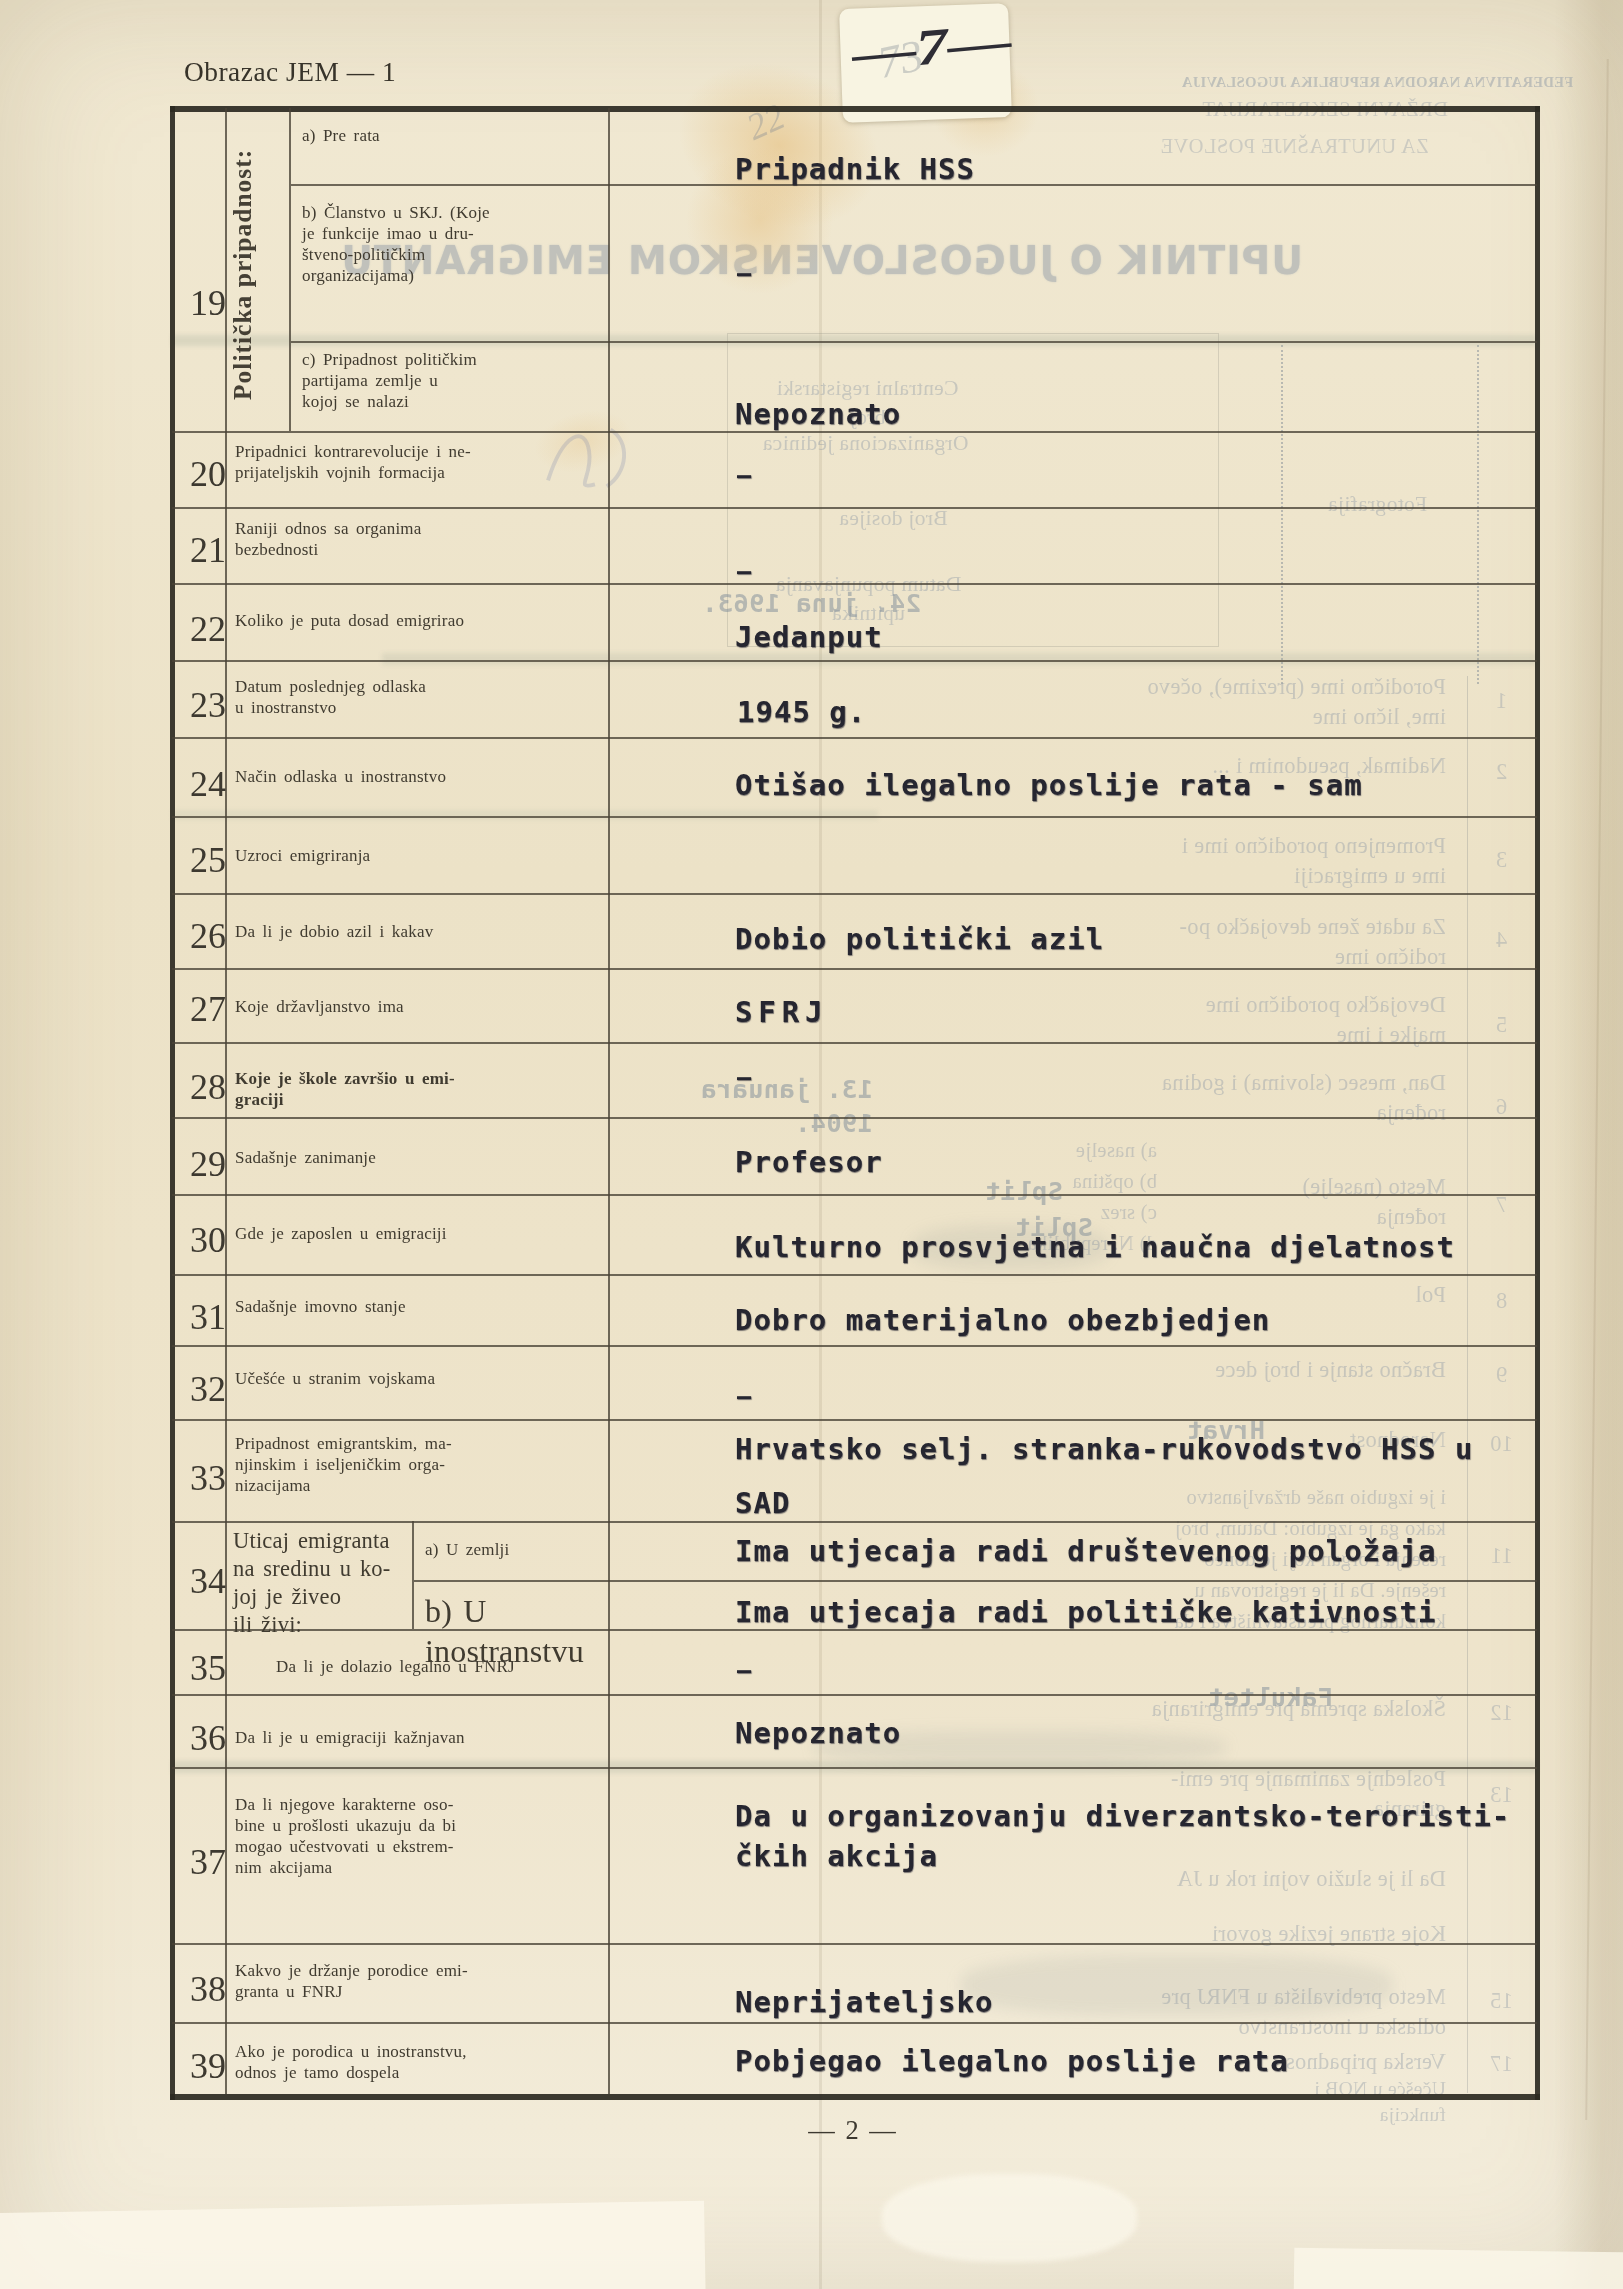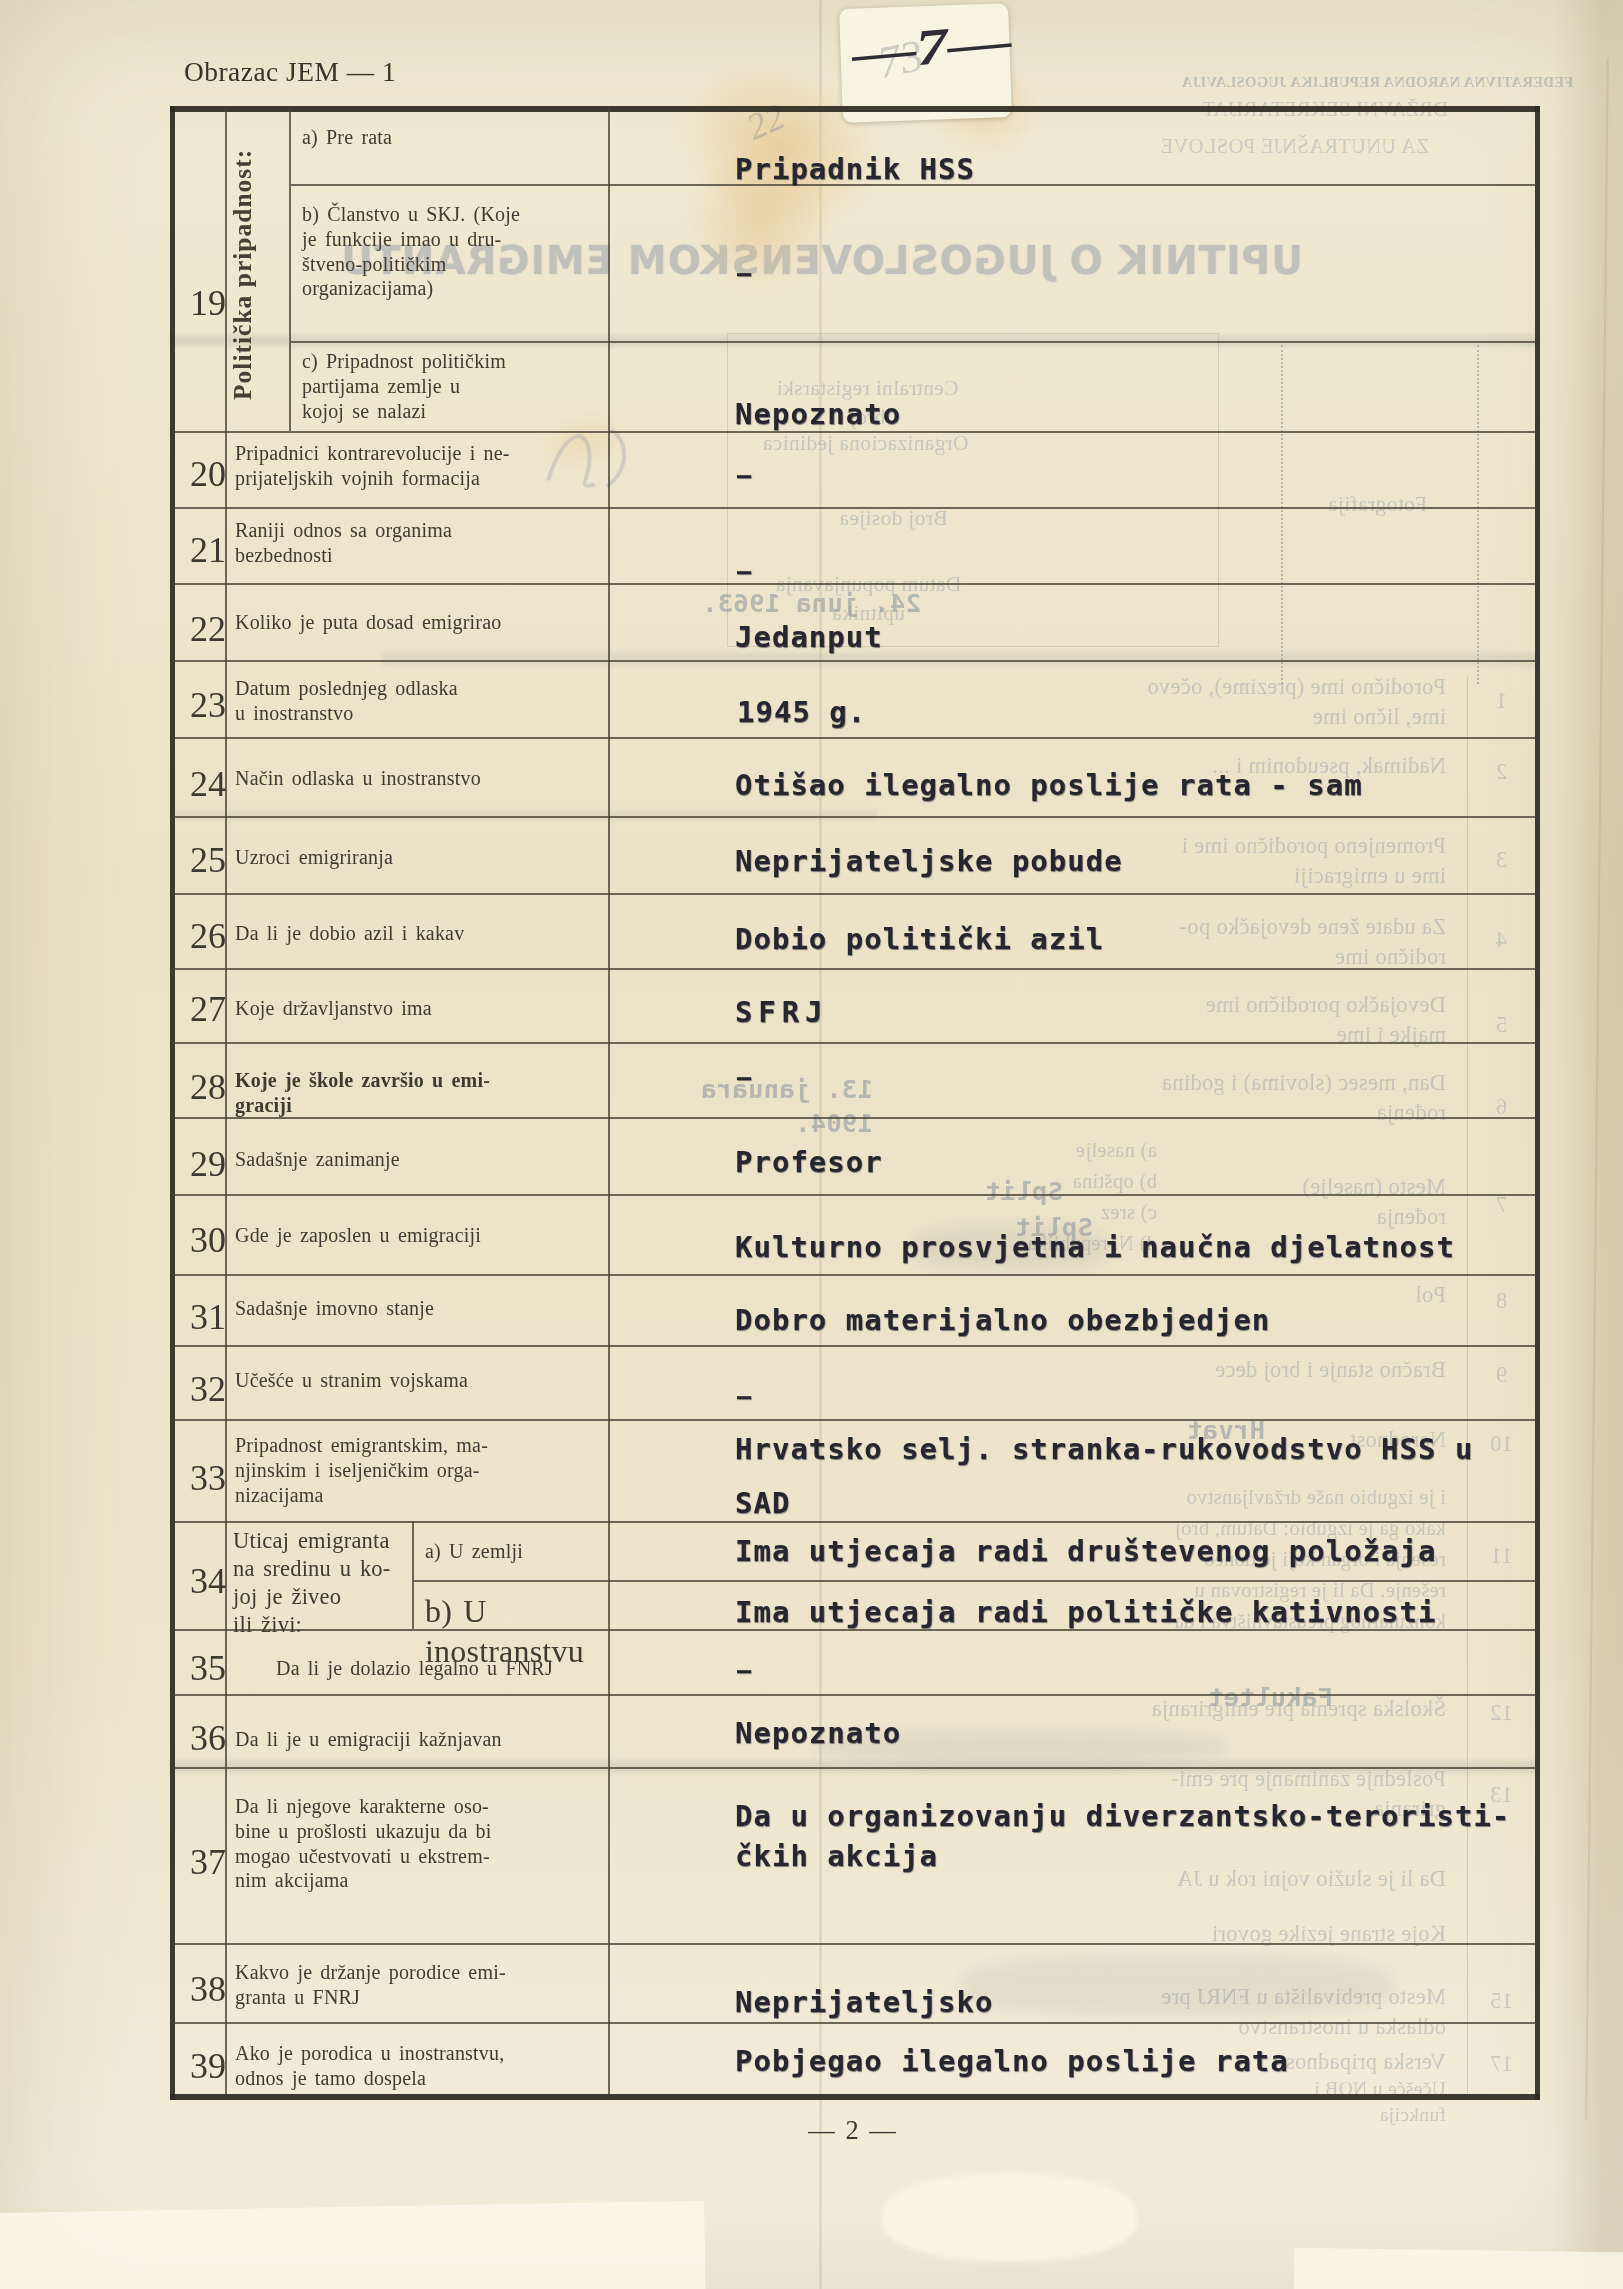--- a/index.html
+++ b/index.html
@@ -12,21 +12,21 @@
     background:linear-gradient(90deg,rgba(255,255,255,0) 0%,rgba(150,130,90,.16) 70%,rgba(120,100,60,.10) 100%);}
   .crease{position:absolute;left:819px;top:0;width:2.9px;height:100%;background:rgba(125,108,78,.13);}
   .crease2{position:absolute;right:25.5px;top:59px;width:2px;height:90%;background:rgba(125,108,78,.14);transform:rotate(.6deg);}
 
   
   .hline{position:absolute;height:2px;background:#494336;opacity:.78;}
   .hline.thick{height:5.9px;background:#2d2a22;opacity:.92;}
   .vline{position:absolute;width:2px;background:#494336;opacity:.78;}
   .vline.thick{width:4.9px;background:#2d2a22;opacity:.92;}
 
-  .q{position:absolute;font-size:20px;line-height:1.24;letter-spacing:0.2px;word-spacing:2.9px;
+  .q{position:absolute;font-size:17px;line-height:1.24;letter-spacing:0.2px;word-spacing:2.9px;
      color:#403b30;white-space:pre-line;}
   .num{position:absolute;left:172px;width:54px;text-align:right;font-size:36px;color:#3d3930;}
   .vlabel{position:absolute;left:228px;top:116px;width:61px;height:316px;
      writing-mode:vertical-rl;transform:rotate(180deg);text-align:center;
      font-size:25.5px;font-weight:700;letter-spacing:1px;color:#454035;}
   .ans{position:absolute;font-family:"DejaVu Sans Mono","Liberation Mono",monospace;
      font-weight:700;font-size:29px;letter-spacing:1px;line-height:1.4;color:#262630;
      white-space:pre-line;text-shadow:0.6px 0.8px 1px rgba(25,25,40,.55);}
   .ans.dash{font-size:23.5px;letter-spacing:0;}
 
@@ -271,21 +271,20 @@
 odnos je tamo dospela</span>
 
   <span class="ans" style="left:735px;top:149px;">Pripadnik HSS</span>
   <span class="ans dash" style="left:737px;top:257px;">—</span>
   <span class="ans" style="left:735px;top:394px;">Nepoznato</span>
   <span class="ans dash" style="left:737px;top:459px;">—</span>
   <span class="ans dash" style="left:737px;top:555px;">—</span>
   <span class="ans" style="left:735px;top:617px;">Jedanput</span>
   <span class="ans" style="left:737px;top:692px;">1945 g.</span>
   <span class="ans" style="left:735px;top:765px;">Otišao ilegalno poslije rata - sam</span>
-  <span class="ans" style="left:735px;top:841px;">Neprijateljske pobude</span>
   <span class="ans" style="left:735px;top:919px;">Dobio politički azil</span>
   <span class="ans" style="left:735px;top:992px;letter-spacing:5.9px;">SFRJ</span>
   <span class="ans dash" style="left:737px;top:1061px;">—</span>
   <span class="ans" style="left:735px;top:1142px;">Profesor</span>
   <span class="ans" style="left:735px;top:1227px;">Kulturno prosvjetna i naučna djelatnost</span>
   <span class="ans" style="left:735px;top:1300px;">Dobro materijalno obezbjedjen</span>
   <span class="ans dash" style="left:737px;top:1380px;">—</span>
   <span class="ans" style="left:735px;top:1423px;line-height:1.85;">Hrvatsko selj. stranka-rukovodstvo HSS u
 SAD</span>
   <span class="ans" style="left:735px;top:1592px;">Ima utjecaja radi političke kativnosti</span>

